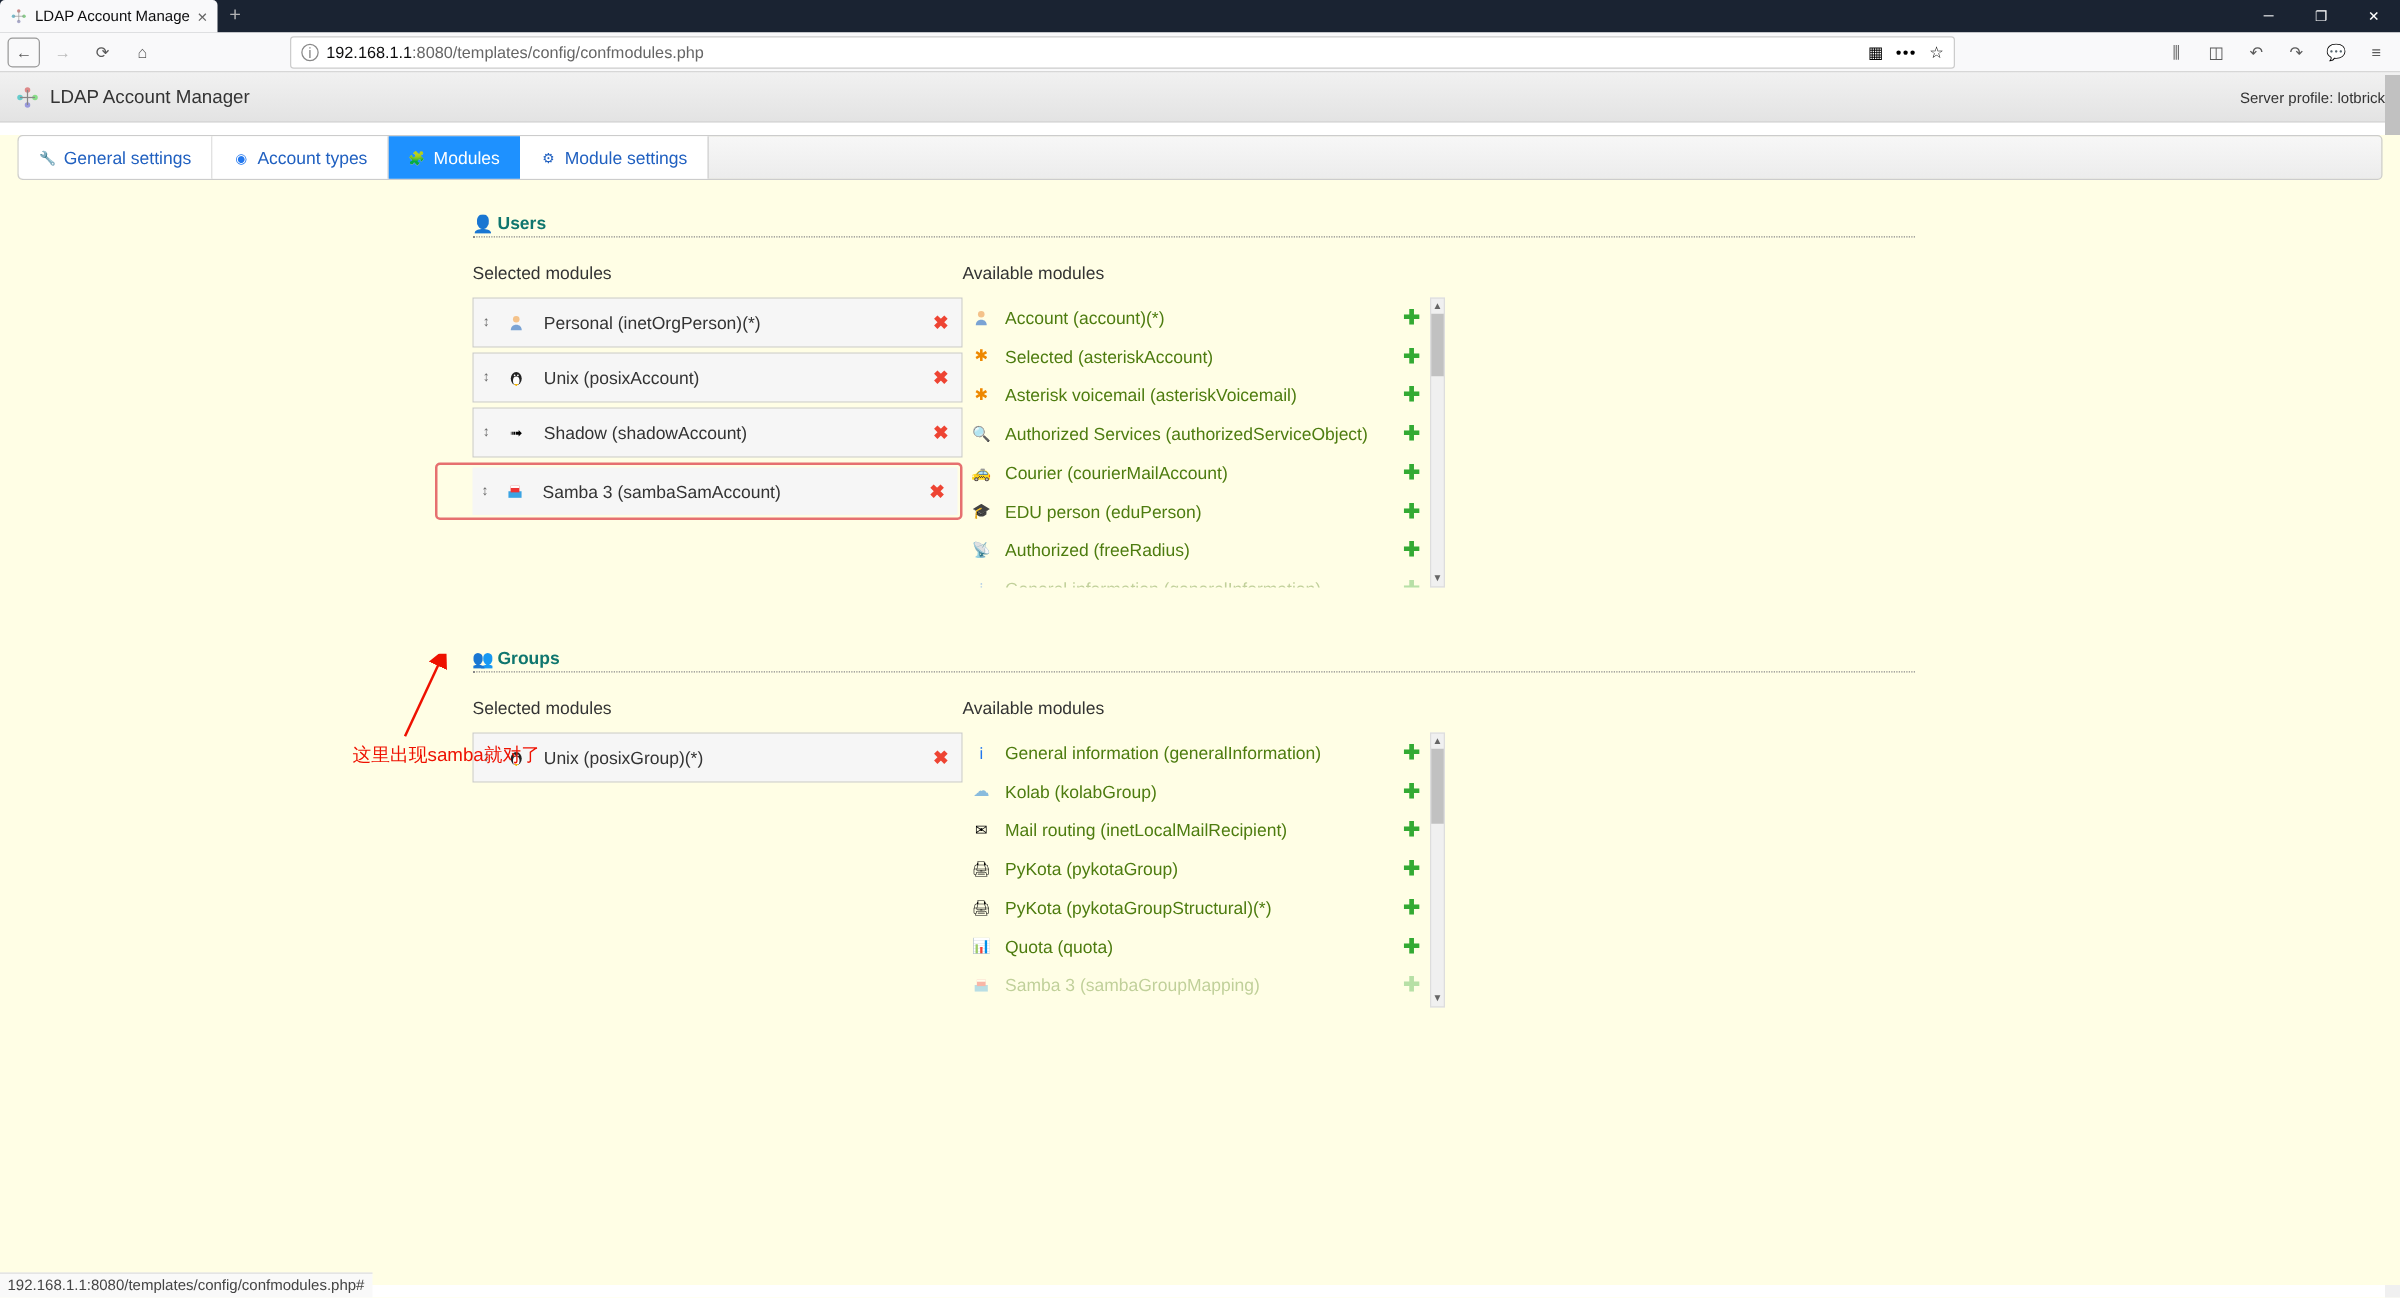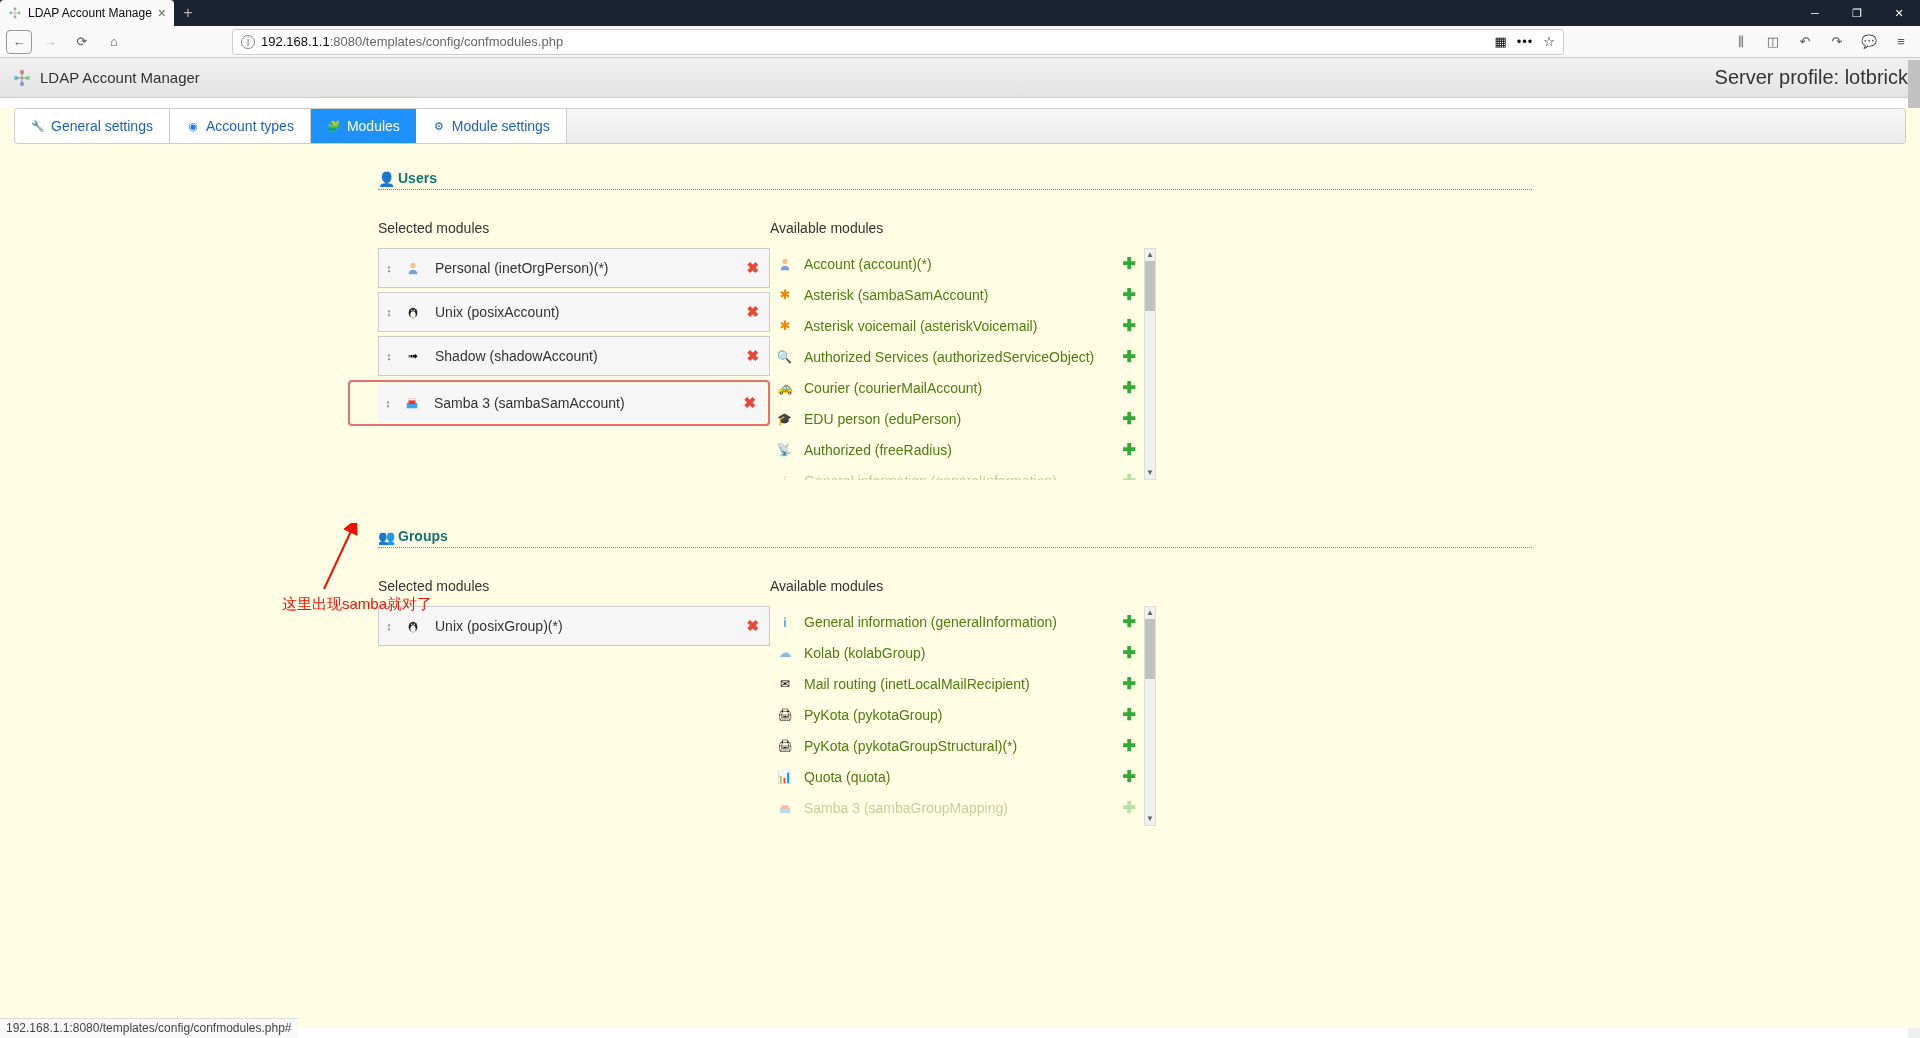--- a/index.html
+++ b/index.html
@@ -25,41 +25,41 @@
 .url-text .host { color: #0c0c0d; }
 .urlbar-right { margin-left: auto; display: flex; gap: 10px; align-items: center; }
 .toolbar-right { display: flex; gap: 6px; align-items: center; }
 .toolbar-icon { width: 26px; height: 26px; display: flex; align-items: center; justify-content: center; color: #5a5a5a; cursor: pointer; }
 
 
 .app-header { background: linear-gradient(#f1f1f1, #e3e3e3); height: 40px; display: flex; align-items: center; padding: 0 12px; border-bottom: 1px solid #ccc; position: relative; }
 .app-logo { display: flex; align-items: center; gap: 8px; justify-content: flex-end; }
 .logo-svg { width: 20px; height: 20px; }
 .app-title { font-size: 15px; color: #333; }
-.server-profile { margin-left: auto; font-size: 20px; color: #333; }
+.server-profile { margin-left: auto; font-size: 12px; color: #333; }
 .vscroll { position: absolute; right: 0; top: 60px; bottom: 0; width: 12px; background: #f0f0f0; }
 .vscroll-thumb { background: #c1c1c1; width: 100%; height: 200px; position: absolute; top: 0; }
 
 
 .main-area { background: #fffee5; padding: 0 0 0 0; position: relative; height: 920px; }
 .tabs-row { background: linear-gradient(#f7f7f7, #ececec); border: 1px solid #ccc; border-radius: 4px; margin: 10px 14px 0 14px; display: flex; padding: 0; height: 36px; }
 .tab-btn { padding: 0 16px; display: flex; align-items: center; gap: 6px; font-size: 14px; color: #2060c0; border-right: 1px solid #ccc; cursor: pointer; background: #fff; }
 .tab-btn.active { background: #1e91ff; color: #fff; border: none; }
 .tab-btn:first-child { border-top-left-radius: 4px; border-bottom-left-radius: 4px; }
 .tab-icon { width: 14px; height: 14px; display: flex; align-items: center; justify-content: center; font-size: 11px; }
 
 .content-wrap { margin-top: 26px; padding: 0 14px; }
 .section-title { display: flex; align-items: center; gap: 6px; font-size: 14px; margin-left: 364px; margin-right: 374px; border-bottom: 1px dotted #888; padding-bottom: 3px; }
 .section-title .st-icon { width: 14px; height: 14px; }
 .section-title b { font-weight: bold; color: #0f766e; }
 
 .two-col { display: flex; margin-top: 18px; gap: 0; }
 .left-col { width: 756px; padding-left: 364px; }
 .right-col { width: 386px; position: relative; }
-.col-header { font-size: 14px; color: #333; margin-bottom: 12px; margin-top: 12px; }
+.col-header { font-size: 14px; color: #333; margin-bottom: 12px; margin-top: 2px; }
 
 
 .sel-box-wrap { border: 1px solid #ccc; margin-bottom: 4px; }
 .sel-box-wrap.highlighted { border: 2px solid #e67070; border-radius: 4px; padding: 2px; margin-left: -30px; padding-left: 28px; }
 .sel-box { background: #f6f6f6; height: 38px; display: flex; align-items: center; position: relative; }
 .drag-handle { width: 20px; display: flex; align-items: center; justify-content: center; color: #666; font-size: 11px; flex-shrink: 0; }
 .mod-icon { width: 20px; height: 16px; margin-left: 4px; flex-shrink: 0; display: flex; align-items: center; justify-content: center; }
 .mod-label { margin-left: 12px; font-size: 14px; color: #333; }
 .removebtn { margin-left: auto; margin-right: 10px; color: #e43; font-size: 15px; font-weight: bold; cursor: pointer; }
 
@@ -247,21 +247,21 @@
                     <path d="M3 15c0-3 2-5 5-5s5 2 5 5" fill="#7aa3d4"></path>
                   </svg>
                 </span>
                 <span class="avail-label">Account (account)(*)</span>
                 <span class="addbtn">✚</span>
               </div>
               <div class="avail-row">
                 <span class="avail-icon">
                   <span style="color:#e80;font-size:13px;">✱</span>
                 </span>
-                <span class="avail-label">Asterisk (sambaSamAccount)</span>
+                <span class="avail-label">Selected (asteriskAccount)</span>
                 <span class="addbtn">✚</span>
               </div>
               <div class="avail-row">
                 <span class="avail-icon">
                   <span style="color:#e80;font-size:13px;">✱</span>
                 </span>
                 <span class="avail-label">Asterisk voicemail (asteriskVoicemail)</span>
                 <span class="addbtn">✚</span>
               </div>
               <div class="avail-row">

